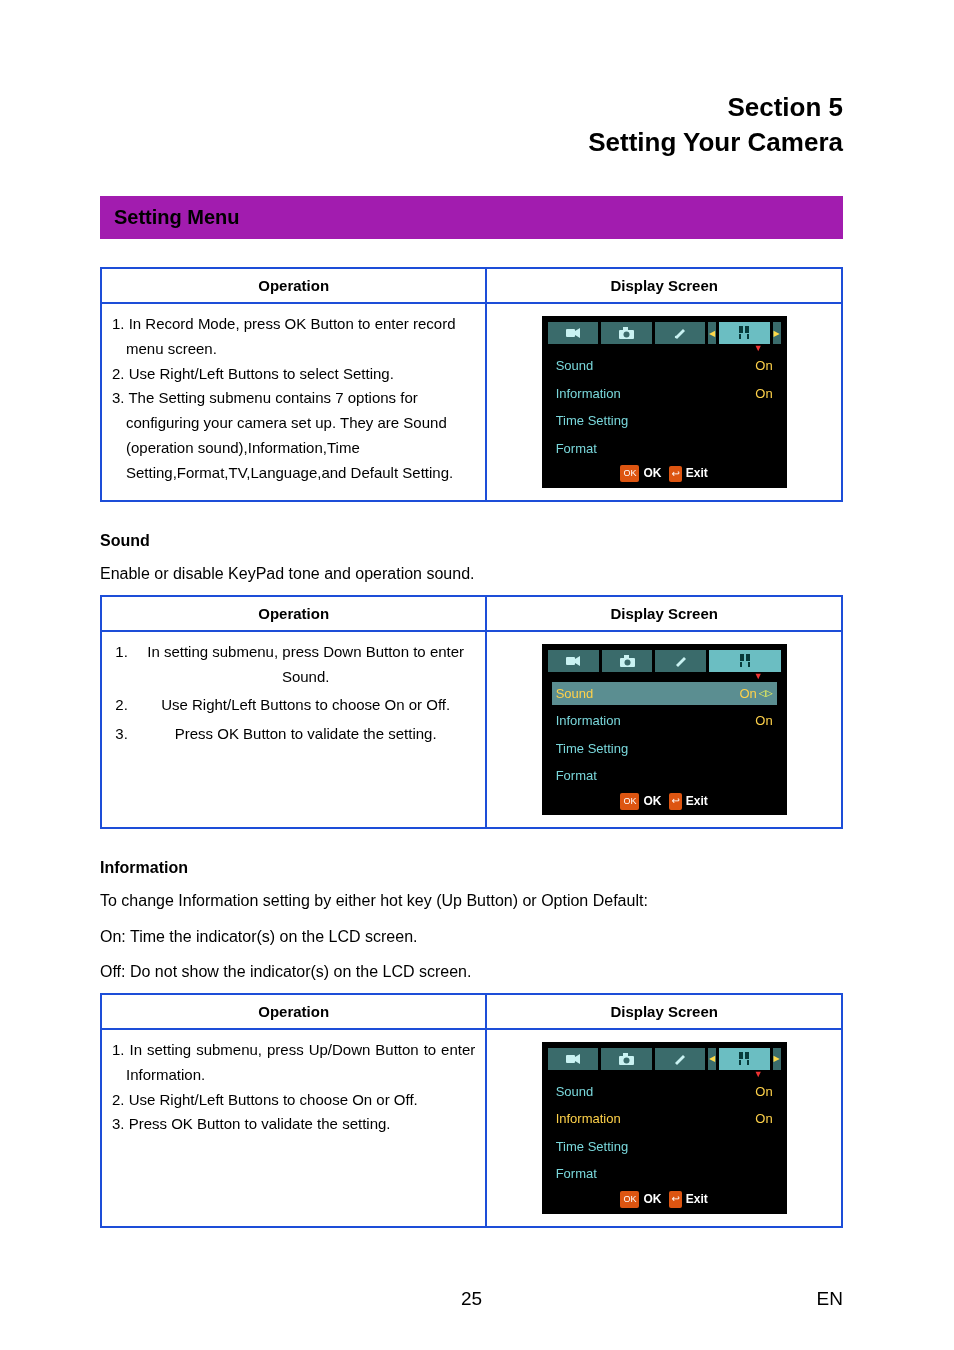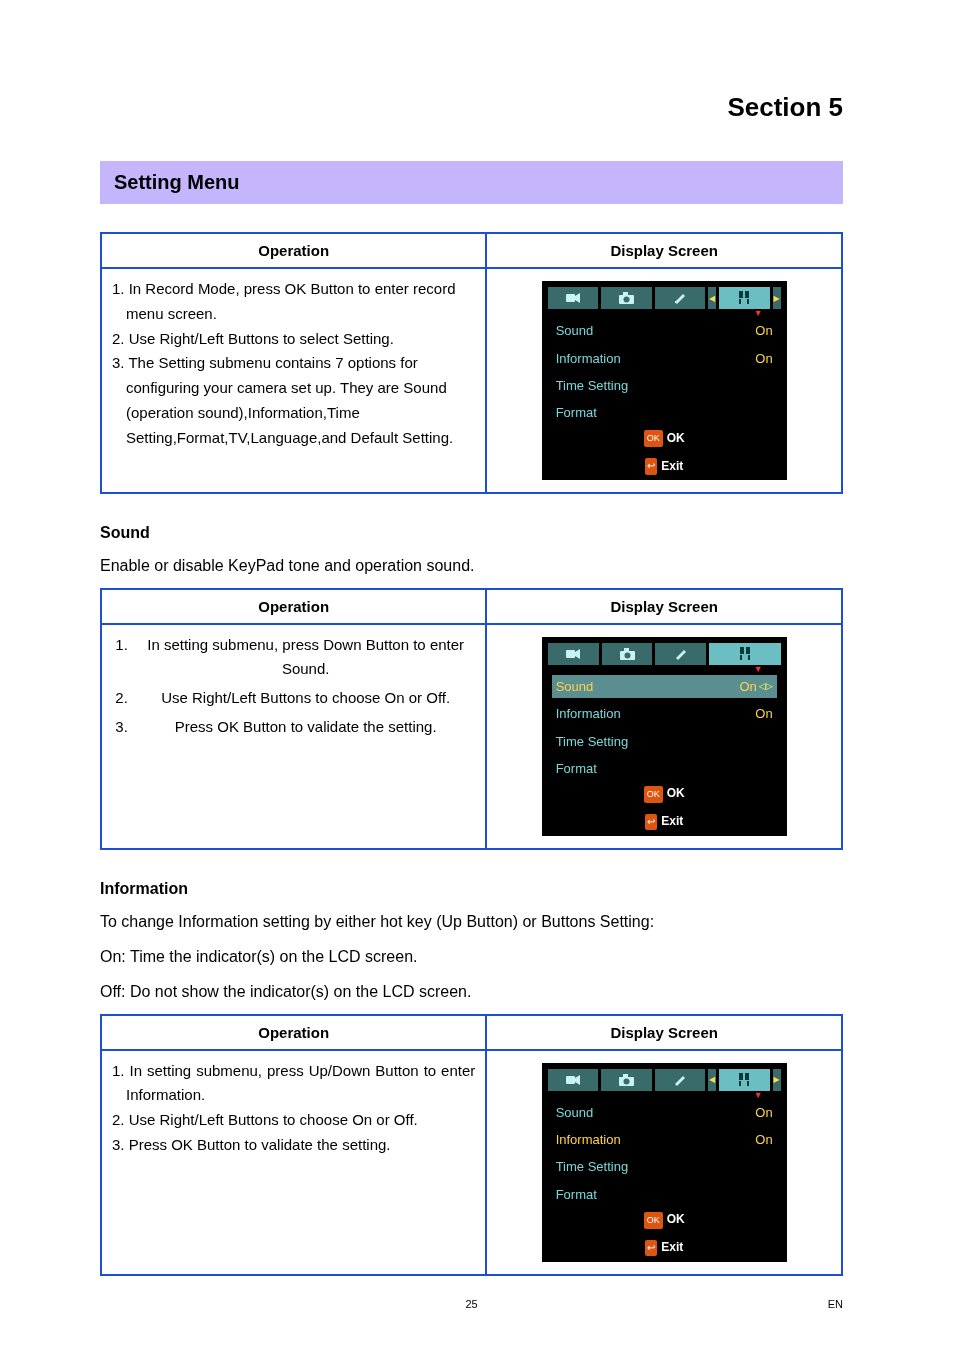--- a/index.html
+++ b/index.html
@@ -17,21 +17,21 @@
     position: relative;
   }
   .section-title {
     text-align: right;
     font-size: 26px;
     font-weight: bold;
     line-height: 1.35;
     margin-bottom: 36px;
   }
   .setting-menu-bar {
-    background: #c4b5fd;
+    background: #a21caf;
     font-size: 20px;
     font-weight: bold;
     padding: 10px 14px;
     margin-bottom: 28px;
   }
   table.main {
     width: 100%;
     border-collapse: collapse;
     margin-bottom: 28px;
   }
@@ -136,54 +136,54 @@
   .lcd-row .val { color: #ffd24a; }
   .lcd-row .val.onpick { display:flex; align-items:center; gap:2px; }
   .lcd-foot {
     display:flex;
     justify-content: center;
     gap: 8px;
     color: #fff;
     font-size: 12px;
     margin-top: 2px;
     align-items: center;
-    flex-direction: column;
   }
   .btn-tag {
     display:inline-flex; align-items:center; gap:4px;
   }
   .tag-ok {
     background:#d51; color:#fff; font-size:9px; padding:1px 3px; border-radius:2px;
   }
   .tag-exit {
     background:#d51; color:#fff; font-size:10px; padding:0 2px; border-radius:2px;
     display:inline-flex; align-items:center;
   }
 
   .footer {
     position: absolute;
     bottom: 40px;
     left: 0;
     width: 100%;
     padding: 0 100px;
     display: flex;
     justify-content: flex-end;
-    font-size: 11px;
+    font-size: 19px;
     align-items: center;
   }
   .footer .pg { position:absolute; left:50%; transform:translateX(-50%); }
   .footer .en { margin-left:auto; }
 </style>
 </head>
 <body>
 
 <div class="page">
 
   <div class="section-title">
     <span>Section 5</span><br>
+    <span>Setting Your Camera</span>
   </div>
 
   <div class="setting-menu-bar">Setting Menu</div>
 
   <table class="main">
     <tbody>
         <tr>
       <th style="width:52%;">Operation</th>
       <th>Display Screen</th>
     </tr>
@@ -335,21 +335,21 @@
                   <b>Exit</b>
                 </span>
           </div>
         </div>
       </td>
     </tr>
   </tbody>
     </table>
 
   <div class="subhead">Information</div>
-  <p class="desc">To change Information setting by either hot key (Up Button) or Buttons Setting:</p>
+  <p class="desc">To change Information setting by either hot key (Up Button) or Option Default:</p>
   <p class="desc">On: Time the indicator(s) on the LCD screen.</p>
   <p class="desc">Off: Do not show the indicator(s) on the LCD screen.</p>
 
   <table class="main">
     <tbody>
         <tr>
       <th style="width:52%;">Operation</th>
       <th>Display Screen</th>
     </tr>
     <tr>

